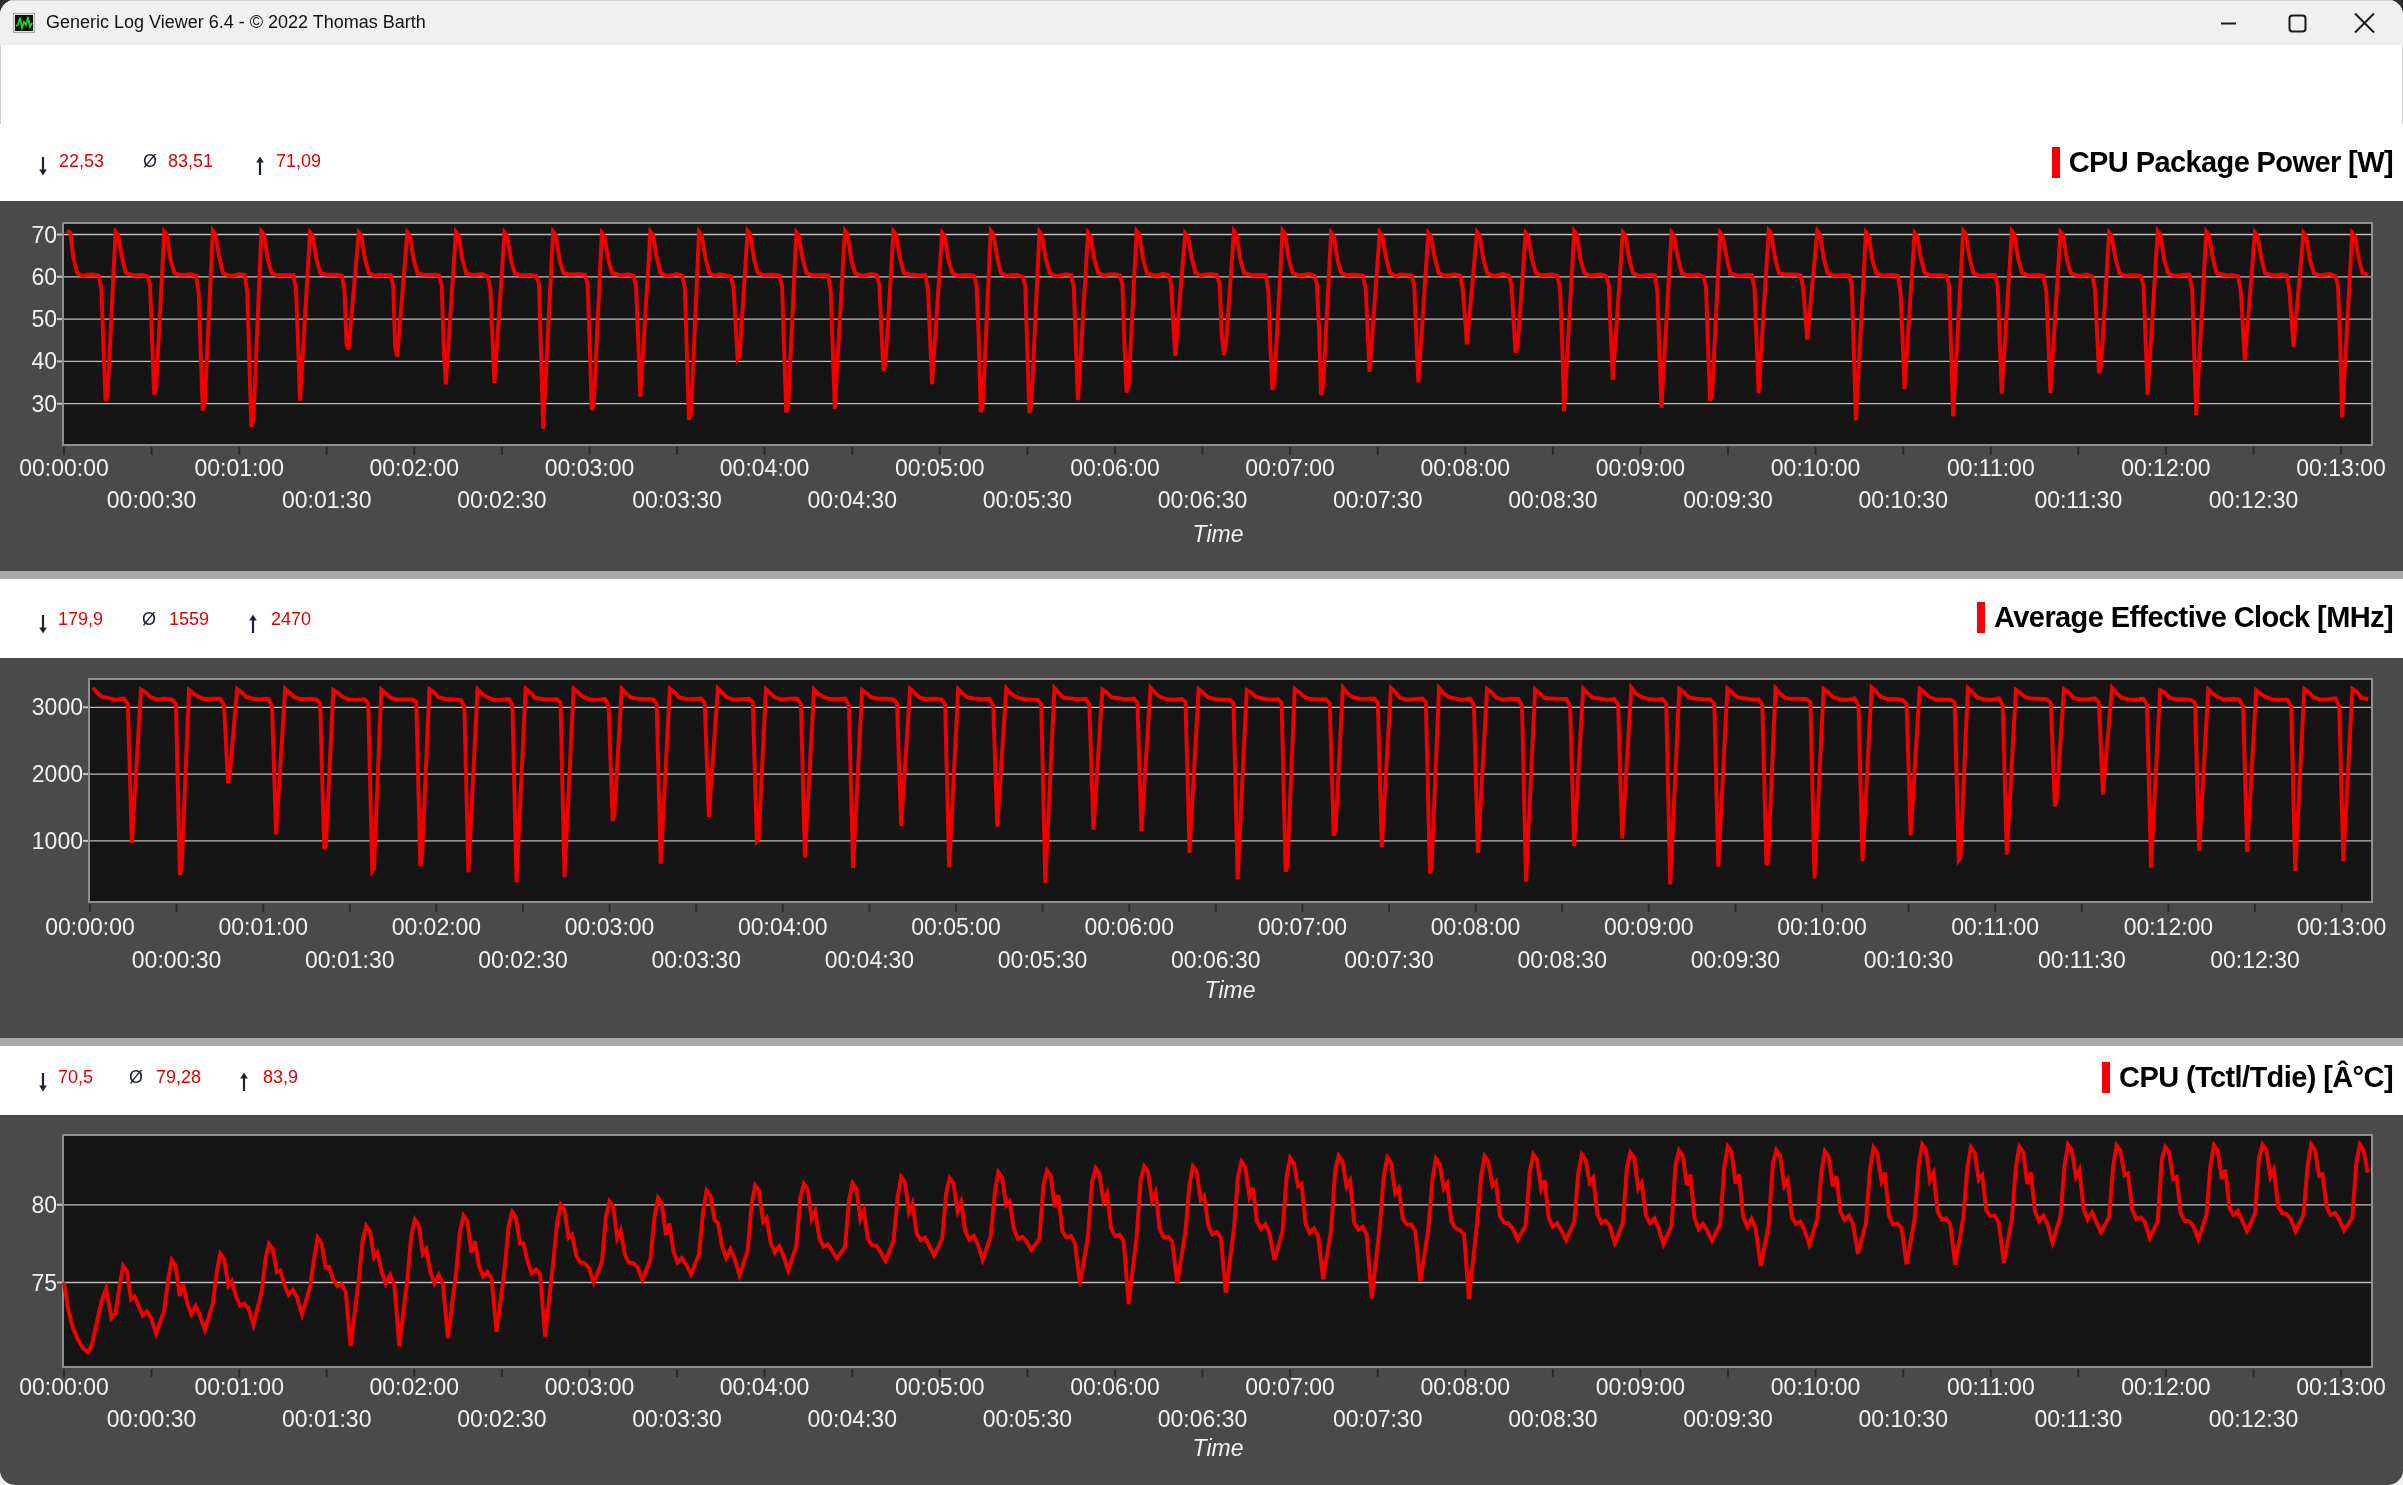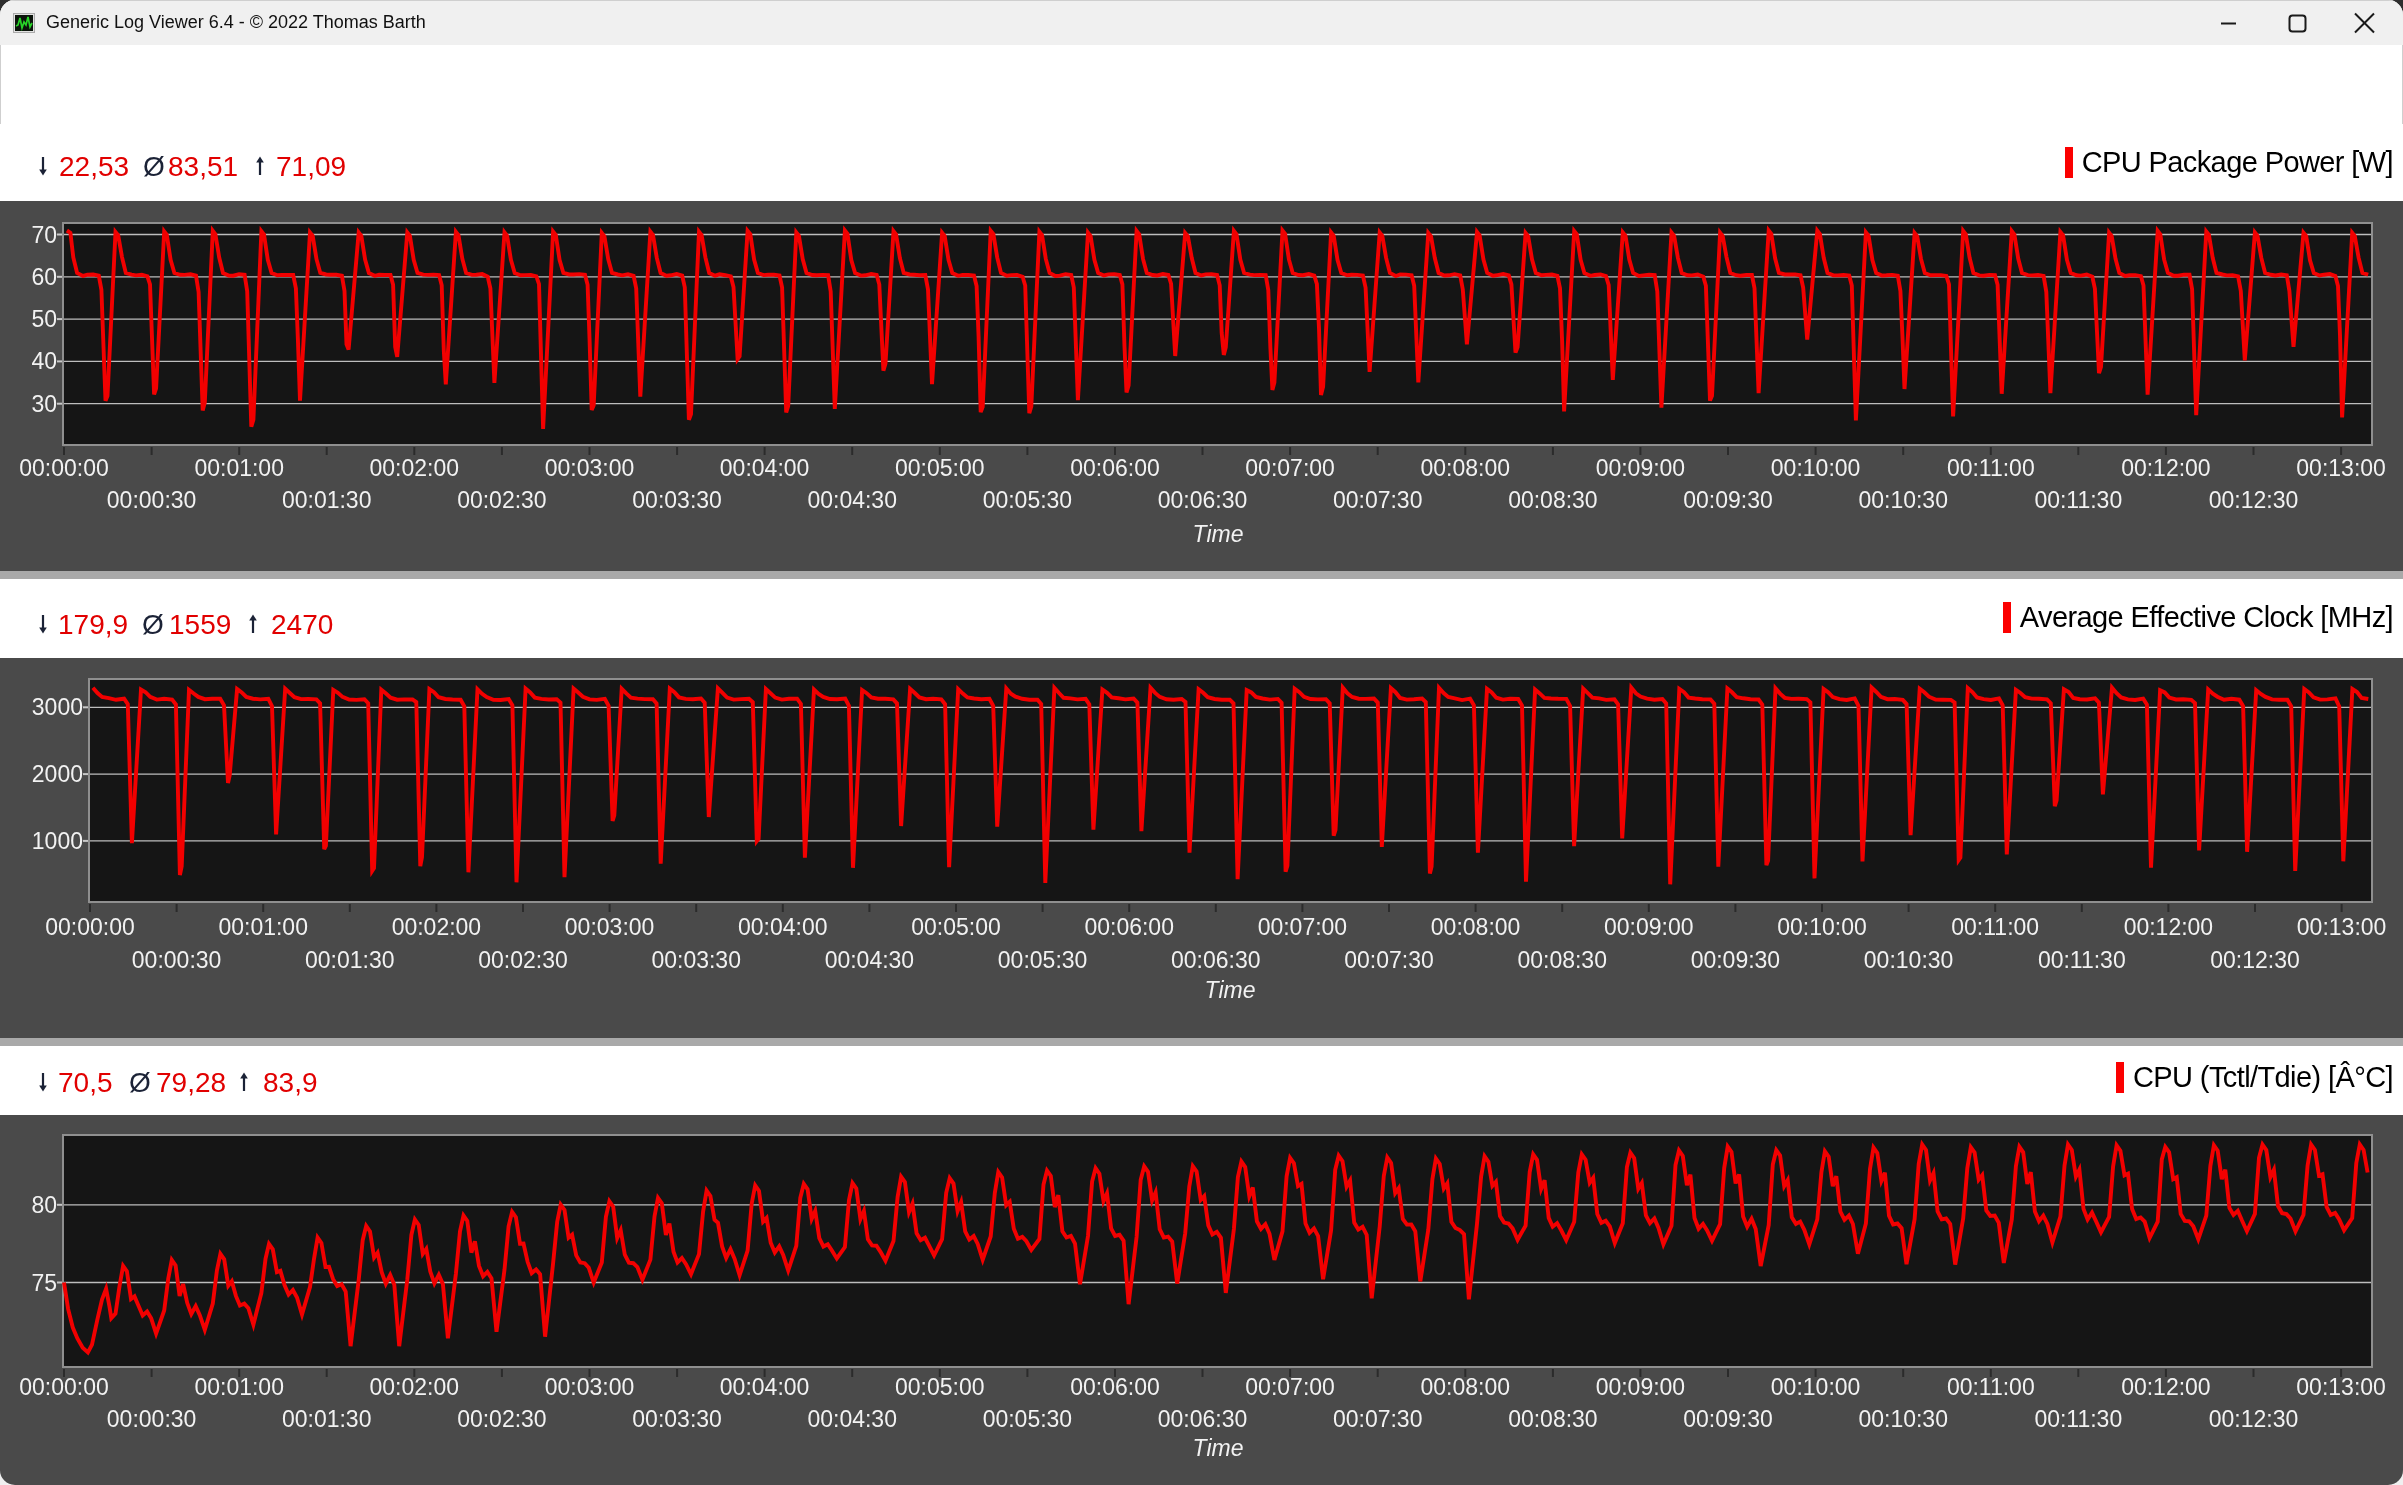--- a/index.html
+++ b/index.html
@@ -2,27 +2,27 @@
 <html><head><meta charset="utf-8"><style>
 *{margin:0;padding:0;box-sizing:border-box}
 body{width:2403px;height:1485px;font-family:"Liberation Sans",sans-serif;background:#f0f0f0;overflow:hidden}
 #backtop{position:absolute;left:0;top:0;width:2403px;height:20px;background:#2e2e2e}
 #win{position:absolute;left:0;top:0;width:2403px;height:1485px;border-radius:15px;overflow:hidden;background:#fff;box-shadow:inset 1px 0 0 #cfcfcf, inset -1px 0 0 #cfcfcf}
 #titlebar{position:absolute;left:0;top:0;width:100%;height:45px;background:#f0f0f0;border-top:1px solid #cfcfcf}
 #titletext{position:absolute;left:46px;top:11px;font-size:18px;color:#111}
 #titlebox{position:absolute;left:0;top:45px;width:100%;height:76px;background:#fff;border-top:2px solid #000;border-bottom:3px solid #000}
 #bigtitle{position:absolute;left:0;top:22px;width:100%;text-align:center;font-size:27px;font-weight:bold;color:#000;letter-spacing:-0.5px}
 .wband{position:absolute;left:0;width:100%;background:#fff}
-.stats{position:absolute;left:0;font-size:28px;width:100%;height:30px}
+.stats{position:absolute;left:0;font-size:18px;width:100%;height:30px}
 .stats span{position:absolute;top:0}
 .arr{color:#1b2236}
 .num{color:#e10000}
 .legend{position:absolute;right:10px;display:flex;align-items:center}
 .bar{width:8px;height:31px;background:#fb0000;margin-right:9px}
-.ltxt{font-size:29px;font-weight:normal;color:#000;letter-spacing:-0.6px}
+.ltxt{font-size:29px;font-weight:bold;color:#000;letter-spacing:-0.6px}
 </style></head><body>
 <div id="backtop"></div>
 <div id="win">
 <div id="titlebar">
       <div id="titletext">Generic Log Viewer 6.4 - © 2022 Thomas Barth</div>
 <svg style="position:absolute;left:13px;top:12px" width="22" height="20">
 <rect x="0.5" y="0.5" width="21" height="19" fill="#e2e2e2" stroke="#ababab"></rect>
 <rect x="2" y="2" width="18" height="16" fill="#0c140c"></rect>
 <polyline points="3,13 5,12 7,5 9,15 11,9 13,12 15,4 17,14 19,10" fill="none" stroke="#28d428" stroke-width="1.7"></polyline>
 </svg>

